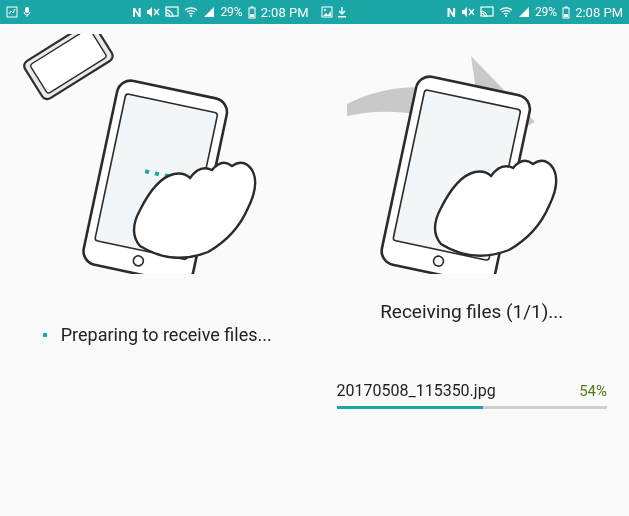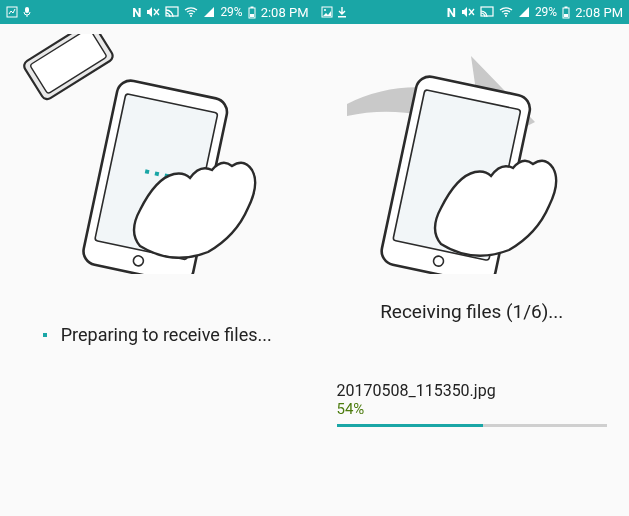--- a/index.html
+++ b/index.html
@@ -67,21 +67,20 @@
   .file-block {
     margin-top:58px;
     padding:0 22px;
   }
   .file-row {
     display:flex;
     justify-content:space-between;
     align-items:baseline;
     font-size:16px;
     color:#222;
-    flex-direction:column;
   }
   .file-row .pct {
     color:#4d7c0f;
     font-size:15px;
   }
   .progress {
     margin-top:6px;
     height:3px;
     background:#cfcfcf;
     position:relative;
@@ -247,21 +246,21 @@
         <rect x="9" y="14" width="98" height="154" rx="3" fill="#f2f6f8" stroke="#2b2b2b" stroke-width="1.6"></rect>
         <circle cx="58" cy="179" r="5" fill="none" stroke="#2b2b2b" stroke-width="1.6"></circle>
       </g>
 
       <g transform="translate(118,148)" fill="#fff" stroke="#2b2b2b" stroke-width="2.4">
         <path d="M-4 26 q16 -32 34 -36 q10 -2 16 4 q10 -14 22 -8 q10 -12 20 -4 q12 -8 20 4 q8 14 -4 38 q-12 28 -40 44 q-36 14 -68 -6 q-12 -14 0 -36 z"></path>
       </g>
     </svg>
   </div>
 
-  <div class="header-text">Receiving files (1/6)...</div>
+  <div class="header-text">Receiving files (1/1)...</div>
 
   <div class="file-block">
     <div class="file-row">
       <span>20170508_115350.jpg</span>
       <span class="pct">54%</span>
     </div>
     <div class="progress">
       <div class="fill" style="width:54%"></div>
     </div>
   </div>

